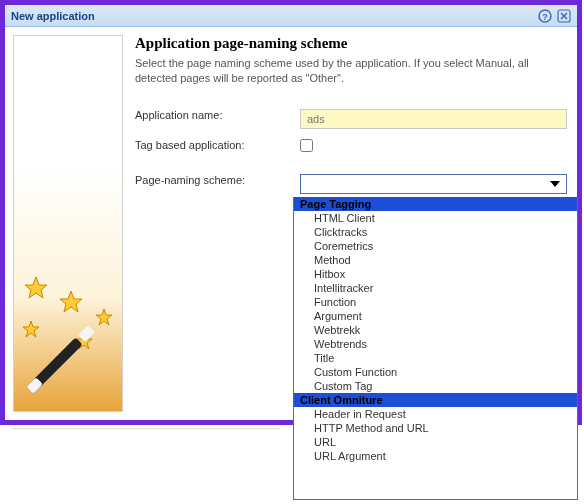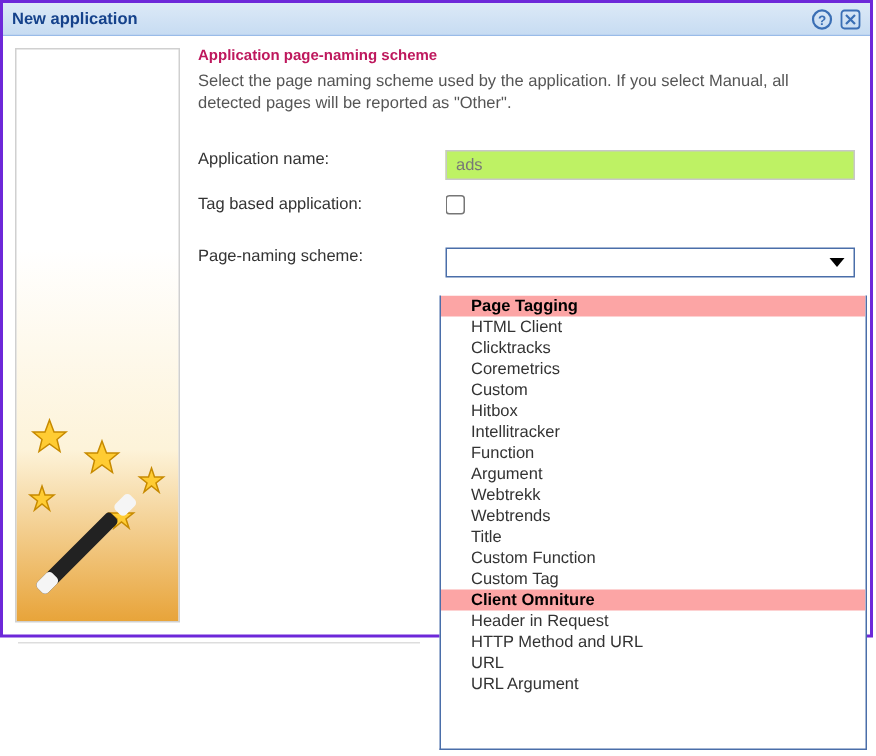--- a/index.html
+++ b/index.html
@@ -6,21 +6,21 @@
   body {
     font-family: Verdana, Arial, sans-serif;
     font-size: 11px;
     background: #fff;
     width: 584px;
     height: 504px;
     overflow: hidden;
     position: relative;
   }
   .dialog {
-    border: 2px solid #6d28d9;
+    border: 5px solid #6d28d9;
     width: 582px;
     height: 425px;
     background: #fff;
     position: relative;
   }
   .titlebar {
     background: linear-gradient(#dce9f7, #c7dcf2);
     border-bottom: 1px solid #99bbe8;
     height: 22px;
     display: flex;
@@ -63,43 +63,44 @@
     bottom: 4px;
     left: 2px;
     width: 104px;
     height: 140px;
   }
   .content {
     flex: 1;
     padding: 8px 10px 8px 4px;
   }
   .heading {
-    color: #be185d;
+    color: #000000;
     font-weight: bold;
-    font-size: 10px;
+    font-size: 15px;
     margin-bottom: 4px;
+    font-family: Liberation Serif, serif;
   }
   .subheading {
     color: #555;
     font-size: 11px;
     line-height: 1.4;
     margin-bottom: 22px;
     padding-right: 10px;
   }
   .form-row {
     display: flex;
     margin-bottom: 10px;
   }
   .form-label {
     width: 165px;
     color: #333;
   }
   .text-input {
     flex: 1;
-    background: #bef264;
+    background: #fef9c3;
     border: 1px solid #c8c8c8;
     padding: 3px 6px;
     color: #777;
     font-family: inherit;
     font-size: 11px;
     height: 20px;
   }
   .checkbox {
     width: 13px;
     height: 13px;
@@ -130,22 +131,22 @@
     border-top: none;
     background: #fff;
     z-index: 100;
   }
   .dd-scroll {
     height: 302px;
     overflow-y: scroll;
   }
   .dd-group {
     font-weight: bold;
-    background: #fca5a5;
-    padding: 1px 20px;
+    background: #1d4ed8;
+    padding: 1px 6px;
     color: #000;
     font-size: 11px;
   }
   .dd-item {
     padding: 1px 6px 1px 20px;
     color: #333;
     cursor: pointer;
     font-size: 11px;
   }
   ::-webkit-scrollbar { width: 16px; }
@@ -229,21 +230,21 @@
 </div>
 
 <div class="shadow-line"></div>
 
 <div class="dropdown-panel">
   <div class="dd-scroll" id="dd-list">
       <div class="dd-group">Page Tagging</div>
       <div class="dd-item">HTML Client</div>
       <div class="dd-item">Clicktracks</div>
       <div class="dd-item">Coremetrics</div>
-      <div class="dd-item">Custom</div>
+      <div class="dd-item">Method</div>
       <div class="dd-item">Hitbox</div>
       <div class="dd-item">Intellitracker</div>
       <div class="dd-item">Function</div>
       <div class="dd-item">Argument</div>
       <div class="dd-item">Webtrekk</div>
       <div class="dd-item">Webtrends</div>
       <div class="dd-item">Title</div>
       <div class="dd-item">Custom Function</div>
       <div class="dd-item">Custom Tag</div>
       <div class="dd-group">Client Omniture</div>

